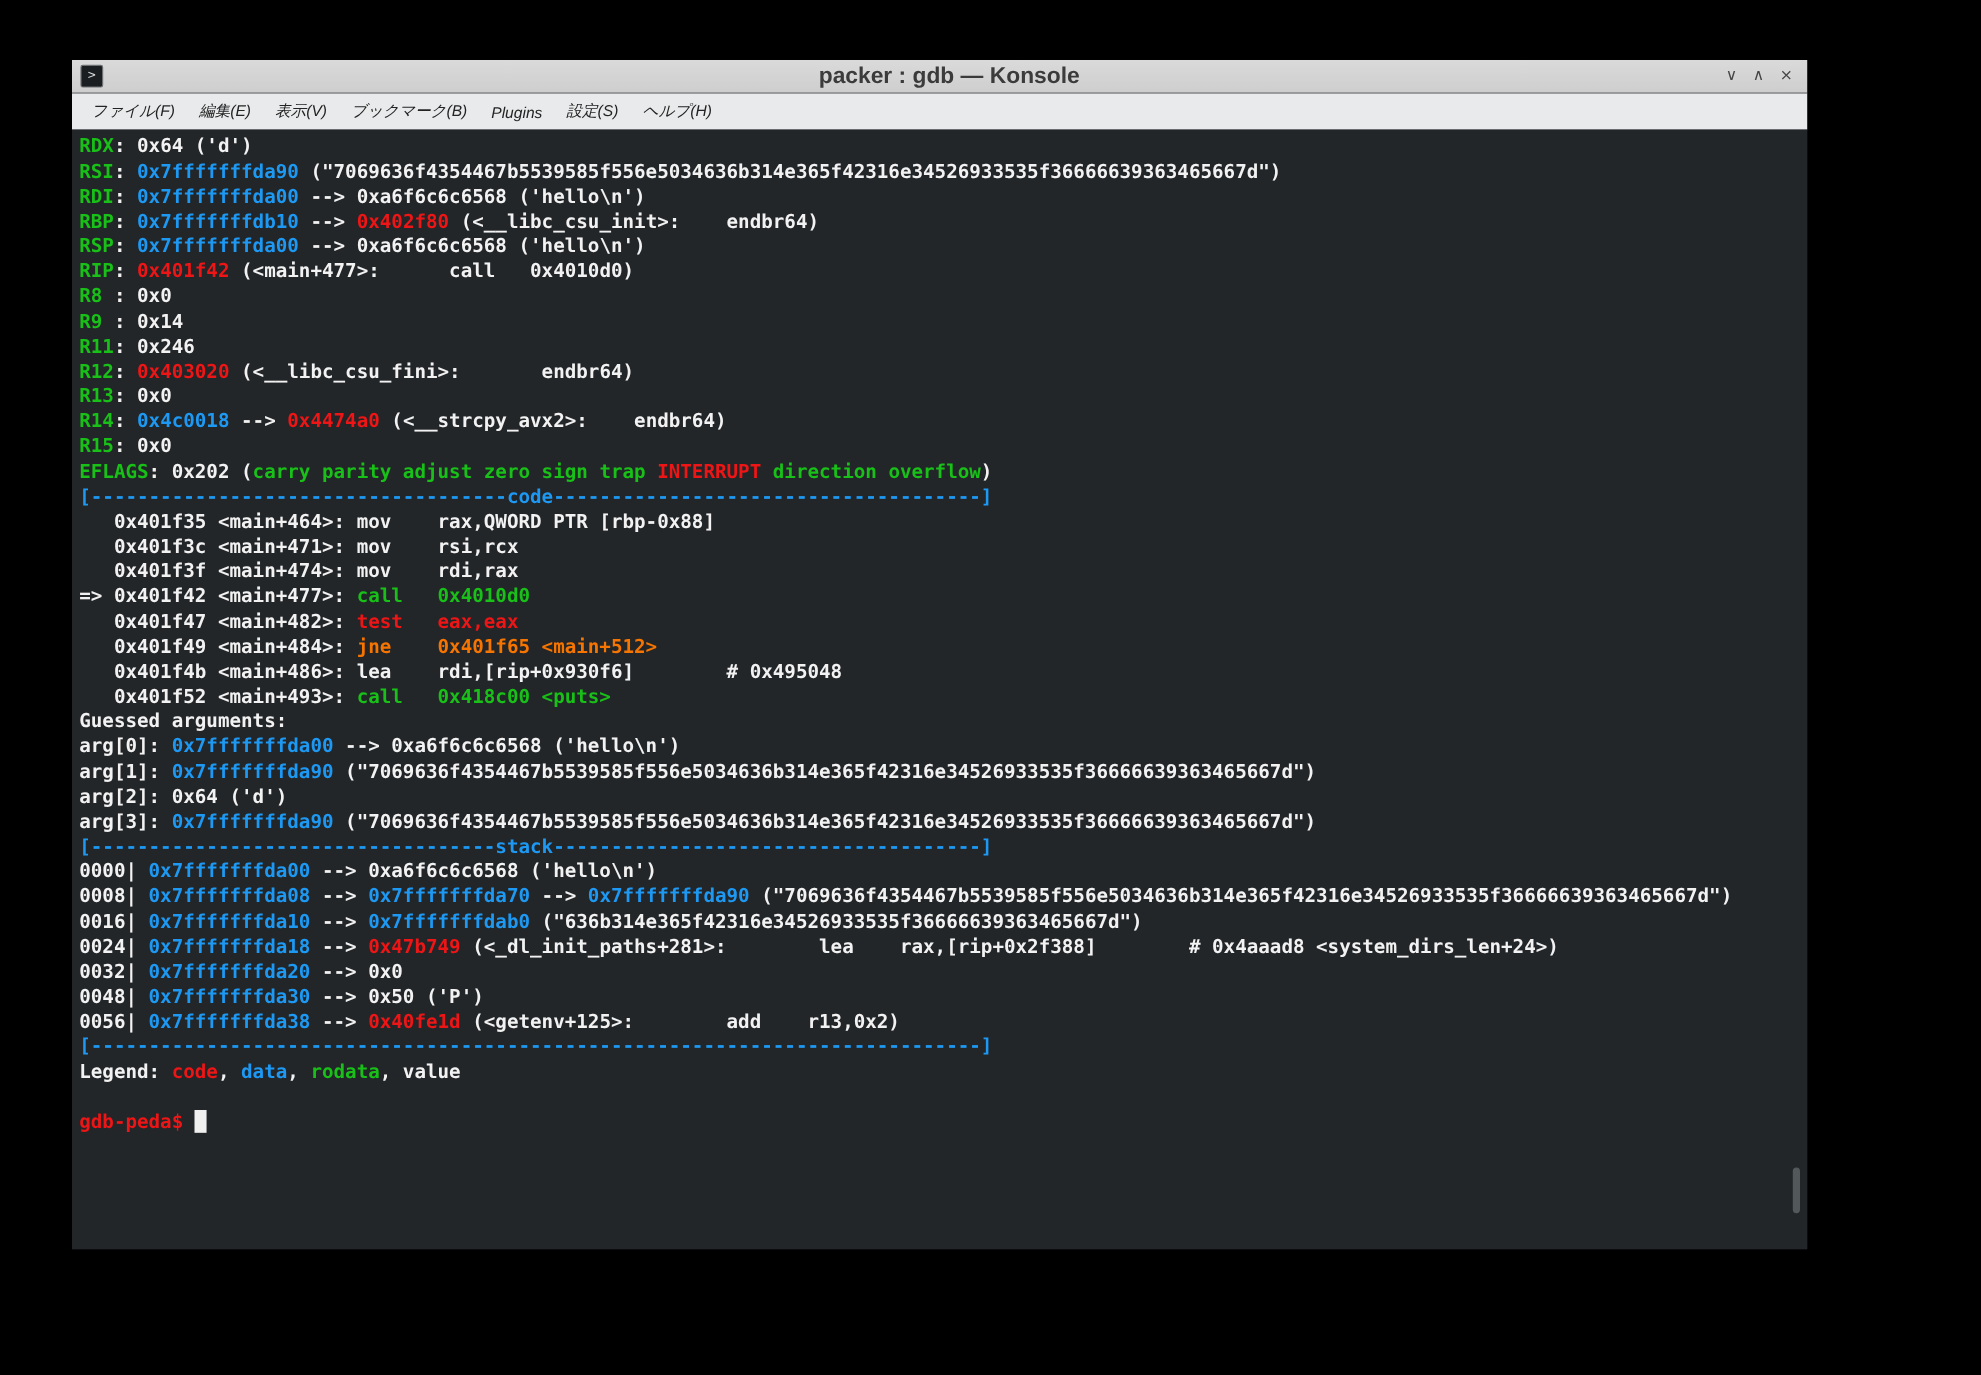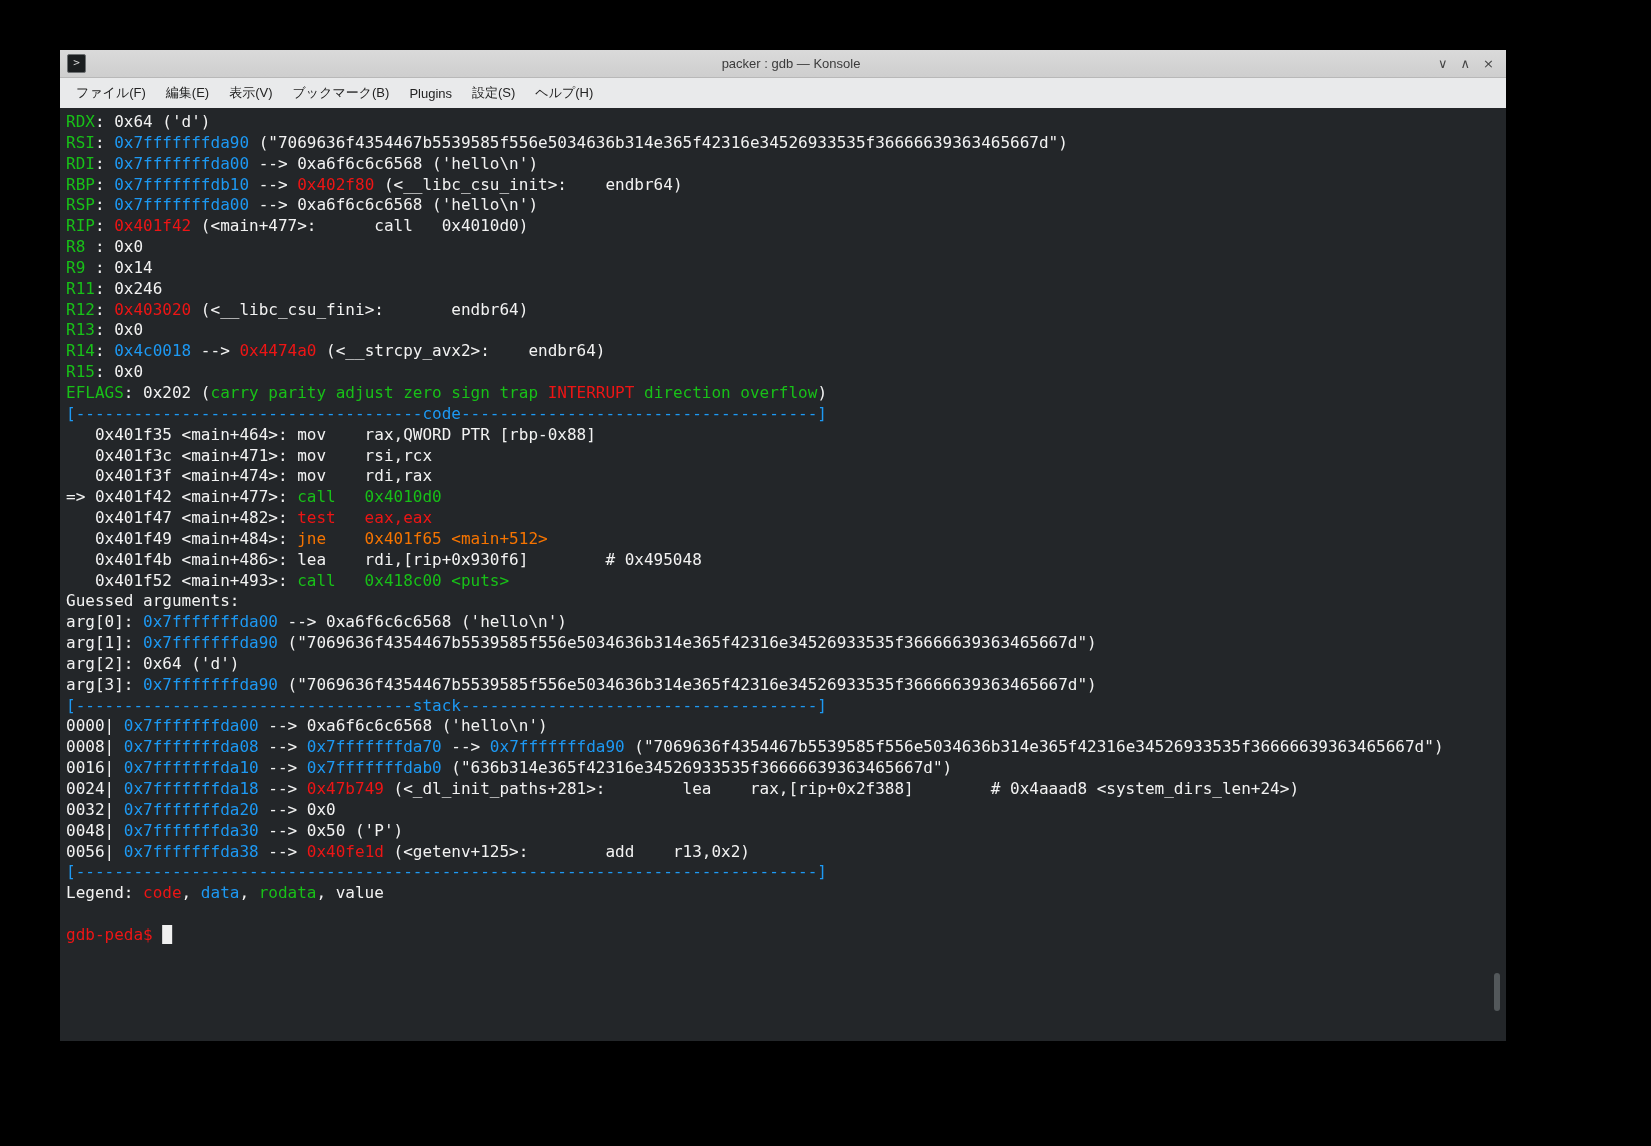--- a/index.html
+++ b/index.html
@@ -18,45 +18,45 @@
     position:relative; display:flex; align-items:center;
   }
   .app-icon {
     width:17px; height:17px; margin-left:7px;
     background:#1b1e20; border:1px solid #6d7072; border-radius:2px;
     color:#d9d9d9; font-size:11px; line-height:16px; text-align:center;
     font-family:"DejaVu Sans Mono", monospace; z-index:2;
   }
   .win-title {
     position:absolute; left:16px; right:0; text-align:center;
-    font-family:"Liberation Sans", sans-serif; font-weight:normal;
-    font-size:13px; color:#3b3b3b;
+    font-family:"Liberation Sans", sans-serif; font-weight:bold;
+    font-size:19px; color:#3b3b3b;
   }
   .controls {
     position:absolute; right:12px; top:0; height:27px;
     display:flex; align-items:center; gap:13px; z-index:2;
   }
   .controls span {
     font-family:"DejaVu Sans", sans-serif; font-size:13px; color:#454545;
     cursor:default; line-height:1;
   }
   .menubar {
     height:30px; background:var(--menubar);
     display:flex; align-items:center; padding-left:6px;
     font-family:"Liberation Sans", sans-serif;
   }
-  .menu-item { font-size:13px; color:#232323; padding:4px 10px; }
+  .menu-item { font-size:13px; color:#232323; padding:4px 10px;font-style:italic; }
   .terminal {
     position:absolute; left:0; right:0; top:58px; bottom:0;
     background:var(--background); overflow:hidden;
     padding:4px 0 0 6px;
   }
   .tline {
     white-space:pre; font-size:16px; line-height:20.85px;
-    font-weight:normal; color:var(--foreground);
+    font-weight:bold; color:var(--foreground);
     font-family:"DejaVu Sans Mono", monospace;
   }
   .c-fg     { color:var(--foreground); }
   .c-green  { color:var(--green); }
   .c-blue   { color:var(--blue); }
   .c-red    { color:var(--red); }
   .c-orange { color:var(--orange);text-align:center; }
   .c-cursor { color:var(--cursor); }
   .scroll-thumb {
     position:absolute; right:6px; top:865px; width:6px; height:38px;

